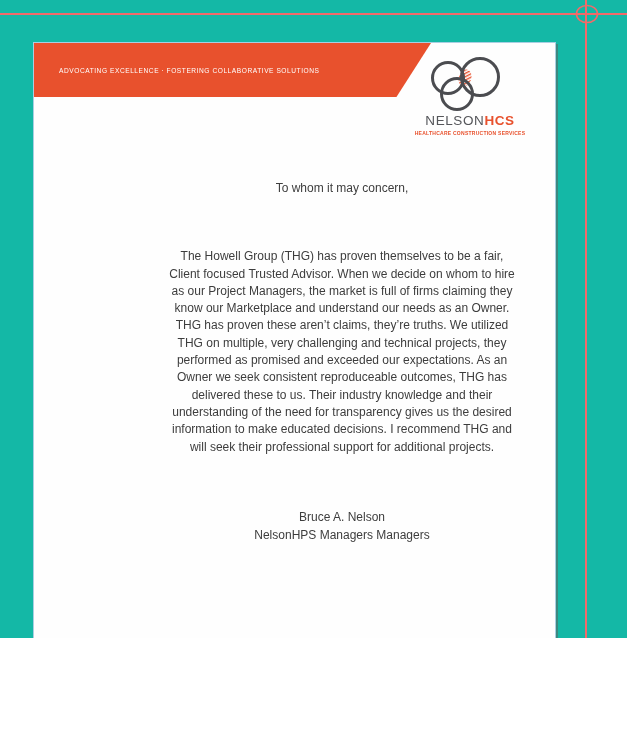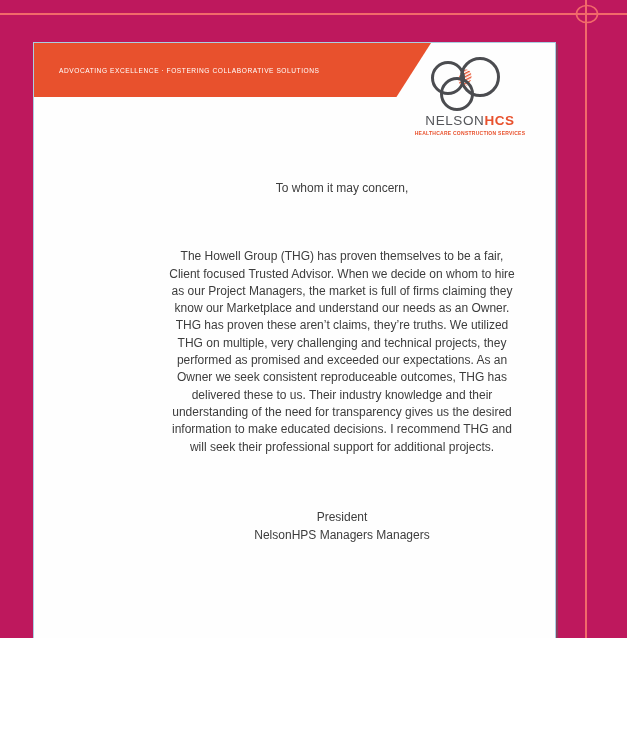--- a/index.html
+++ b/index.html
@@ -1,20 +1,20 @@
 <!DOCTYPE html>
 <html><head>
 <meta charset="utf-8">
 <style>
   * { margin: 0; padding: 0; box-sizing: border-box; }
   html, body { background: #ffffff; }
   .canvas {
     position: relative;
     width: 627px; height: 638px;
-    background: #be185d;
+    background: #14b8a6;
     overflow: hidden;
     font-family: "Liberation Sans", "DejaVu Sans", sans-serif;
   }
   
   .crop-line-h {
     position: absolute; left: 0; top: 13px;
     width: 627px; height: 2px;
     background: #F26A6A;
   }
   .crop-line-v {
@@ -116,21 +116,21 @@
 know our Marketplace and understand our needs as an Owner.
 THG has proven these aren’t claims, they’re truths. We utilized
 THG on multiple, very challenging and technical projects, they
 performed as promised and exceeded our expectations. As an
 Owner we seek consistent reproduceable outcomes, THG has
 delivered these to us. Their industry knowledge and their
 understanding of the need for transparency gives us the desired
 information to make educated decisions. I recommend THG and
 will seek their professional support for additional projects.</p>
       <div class="signature">
-        <div>President</div>
+        <div>Bruce A. Nelson</div>
         <div>NelsonHPS Managers Managers</div>
       </div>
     </div>
 
     <div class="footer">
       <span class="f-item">
         <svg width="9" height="11" viewBox="0 0 12 14">
           <path d="M6 1 C3.2 1 1.3 3.1 1.3 5.4 C1.3 8.6 6 13 6 13 S10.7 8.6 10.7 5.4 C10.7 3.1 8.8 1 6 1 Z" fill="none" stroke="#8A8A8A" stroke-width="1.1"></path>
           <circle cx="6" cy="5.4" r="1.7" fill="none" stroke="#8A8A8A" stroke-width="1.1"></circle>
         </svg>

